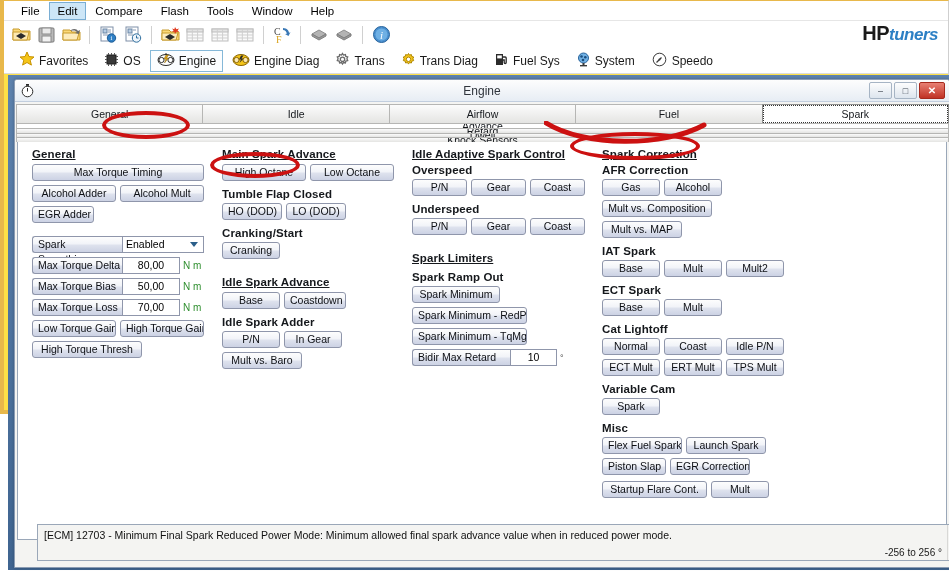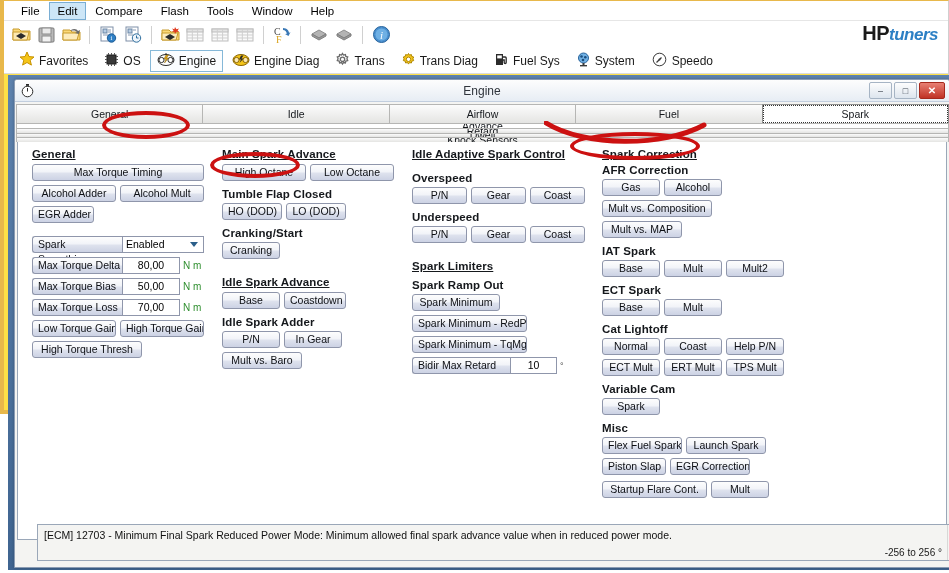--- a/index.html
+++ b/index.html
@@ -722,21 +722,21 @@
             <div class="btn w-58">P/N</div>
             <div class="btn w-58">In Gear</div>
           </div>
           <div class="row">
               <div class="btn w-80">Mult vs. Baro</div>
             </div>
         </div>
 
         <div class="col col3">
           <div class="grp-u">Idle Adaptive Spark Control</div>
-          <div class="grp" style="margin-top:12px">Overspeed</div>
+          <div class="grp" style="margin-top:4px">Overspeed</div>
           <div class="row">
             <div class="btn w-third">P/N</div>
             <div class="btn w-third">Gear</div>
             <div class="btn w-third">Coast</div>
           </div>
           <div class="grp">Underspeed</div>
           <div class="row">
             <div class="btn w-third">P/N</div>
             <div class="btn w-third">Gear</div>
             <div class="btn w-third">Coast</div>
@@ -781,21 +781,21 @@
           </div>
           <div class="grp">ECT Spark</div>
           <div class="row">
             <div class="btn w-58">Base</div>
             <div class="btn w-58">Mult</div>
           </div>
           <div class="grp">Cat Lightoff</div>
           <div class="row">
             <div class="btn w-58">Normal</div>
             <div class="btn w-58">Coast</div>
-            <div class="btn w-58">Help P/N</div>
+            <div class="btn w-58">Idle P/N</div>
           </div>
           <div class="row">
             <div class="btn w-58">ECT Mult</div>
             <div class="btn w-58">ERT Mult</div>
             <div class="btn w-58">TPS Mult</div>
           </div>
           <div class="grp">Variable Cam</div>
           <div class="row">
               <div class="btn w-58">Spark</div>
             </div>

